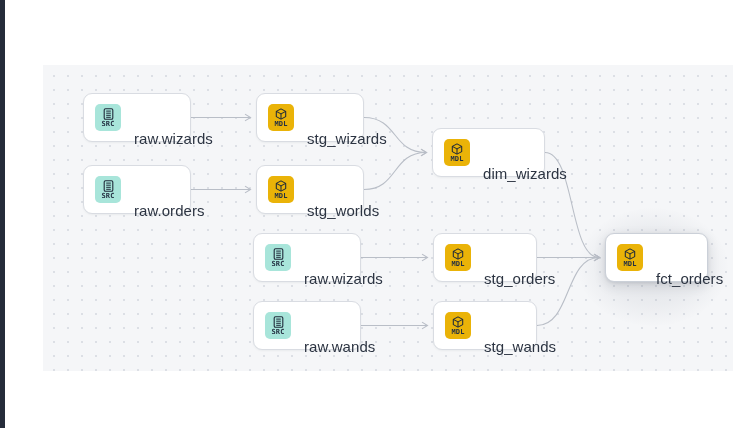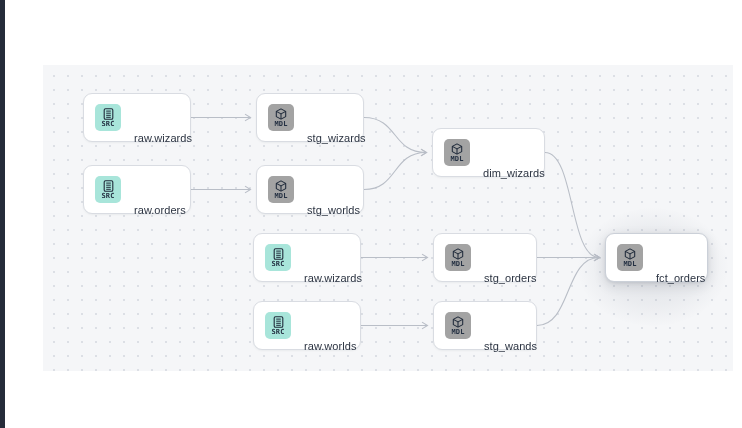--- a/index.html
+++ b/index.html
@@ -100,40 +100,40 @@
     height: 27px;
     border-radius: 5px;
     display: flex;
     flex-direction: column;
     align-items: center;
     justify-content: center;
     flex: 0 0 auto;
     line-height: 1;
   }
   .node-badge.badge-src { background: #a8e5da; }
-  .node-badge.badge-mdl { background: #a3a3a3; text-align: right; }
+  .node-badge.badge-mdl { background: #eab308; text-align: right; }
 
   .badge-glyph {
     display: block;
     height: 12px;
     margin-bottom: 1px;
   }
   .badge-glyph svg { display: block; }
 
   .badge-kind {
     font-family: "DejaVu Sans Mono", "Liberation Mono", monospace;
     font-size: 7px;
     font-weight: 700;
     letter-spacing: 0.2px;
     color: #243042;
   }
 
   .node-label {
     margin-left: 13px;
-    font-size: 11px;
+    font-size: 15px;
     color: #2c3442;
     white-space: nowrap;
     letter-spacing: 0.05px;
     margin-top: 41px;
   }
 </style>
 </head>
 <body>
 
 <div id="app-rail"></div>
@@ -217,21 +217,21 @@
               <svg width="11" height="12" viewBox="0 0 11 12">
                 <rect x="1.2" y="0.8" width="8.6" height="10.4" rx="1.3" fill="none" stroke="#1f2a3a" stroke-width="1.1"></rect>
                 <line x1="3.2" y1="3.1" x2="7.8" y2="3.1" stroke="#1f2a3a" stroke-width="1"></line>
                 <line x1="3.2" y1="5.2" x2="7.8" y2="5.2" stroke="#1f2a3a" stroke-width="1"></line>
                 <line x1="3.2" y1="7.3" x2="7.8" y2="7.3" stroke="#1f2a3a" stroke-width="1"></line>
                 <line x1="3.2" y1="9.3" x2="7.8" y2="9.3" stroke="#1f2a3a" stroke-width="1"></line>
               </svg>
             </span>
             <span class="badge-kind">SRC</span>
           </div>
-          <span class="node-label">raw.worlds</span>
+          <span class="node-label">raw.wands</span>
         </div>
         <div class="dag-node" style="left: 213px; top: 28px; width: 108px; height: 49px;">
           <div class="node-badge badge-mdl">
             <span class="badge-glyph">
               <svg width="12" height="12" viewBox="0 0 12 12">
                 <path d="M6 0.9 L10.7 3.4 L10.7 8.6 L6 11.1 L1.3 8.6 L1.3 3.4 Z" fill="none" stroke="#1f2a3a" stroke-width="1.05" stroke-linejoin="round"></path>
                 <path d="M1.35 3.4 L6 5.9 L10.65 3.4" fill="none" stroke="#1f2a3a" stroke-width="1.05" stroke-linejoin="round"></path>
                 <line x1="6" y1="5.9" x2="6" y2="11.1" stroke="#1f2a3a" stroke-width="1.05"></line>
               </svg>
             </span>

